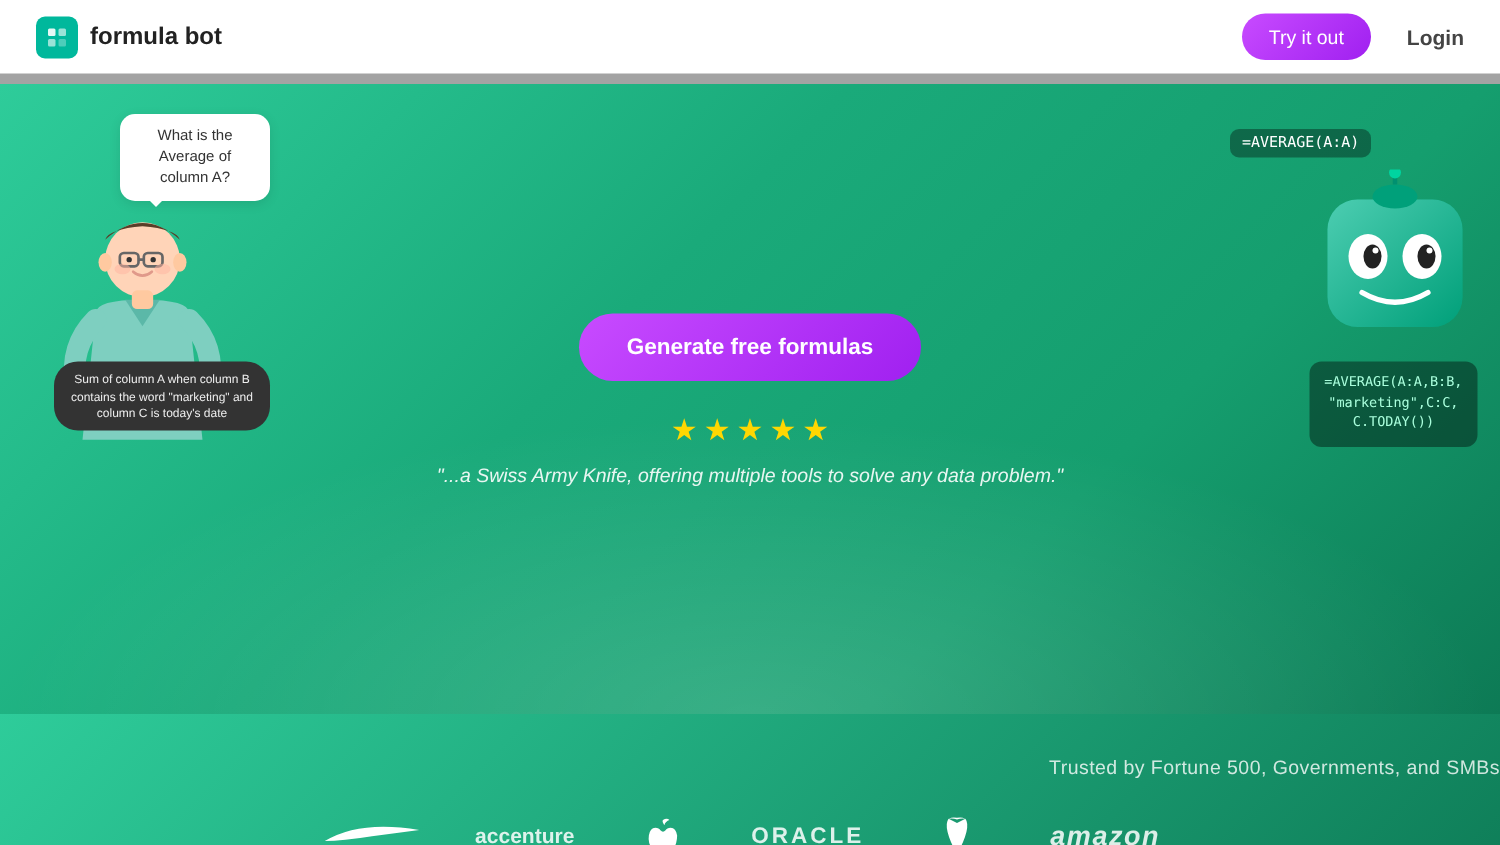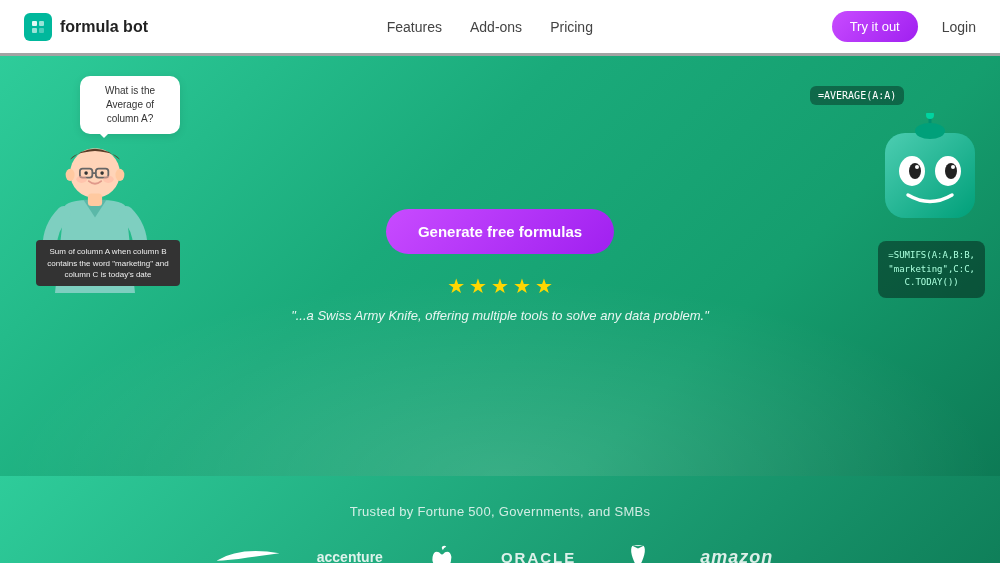--- a/index.html
+++ b/index.html
@@ -6,21 +6,21 @@
     body { font-family: -apple-system, BlinkMacSystemFont, 'Segoe UI', sans-serif; width: 1000px; overflow-x: hidden; }
 
     
     .navbar {
       background: #fff;
       display: flex;
       align-items: center;
       justify-content: space-between;
       padding: 0 24px;
       height: 56px;
-      border-bottom: 3px solid #a3a3a3;
+      border-bottom: 7px solid #a3a3a3;
     }
     .navbar-logo {
       display: flex;
       align-items: center;
       gap: 8px;
       font-weight: 700;
       font-size: 16px;
       color: #222;
     }
     .logo-icon {
@@ -59,21 +59,21 @@
       font-size: 13px;
       cursor: pointer;
       font-weight: 500;
     }
     .btn-login {
       background: none;
       border: none;
       color: #444;
       font-size: 14px;
       cursor: pointer;
-      font-weight: 400;
+      font-weight: 700;
     }
 
     
     .hero {
       background: linear-gradient(135deg, #2ecc9a 0%, #1aaa7a 40%, #159e6e 70%, #0d7a55 100%);
       min-height: 420px;
       position: relative;
       display: flex;
       flex-direction: column;
       align-items: center;
@@ -163,21 +163,21 @@
     }
     .person-illustration {
       width: 140px;
       height: 160px;
       margin-left: 10px;
       position: relative;
     }
     
     .speech-bubble-bottom {
       background: #333;
-      border-radius: 4px;
+      border-radius: 16px;
       padding: 6px 8px;
       font-size: 8px;
       color: #eee;
       margin-left: 10px;
       max-width: 150px;
       position: absolute;
       bottom: 20px;
       left: 26px;
       line-height: 1.4;
     }
@@ -195,20 +195,21 @@
       padding-right: 10px;
     }
     .formula-chip-top {
       background: rgba(0,0,0,0.35);
       color: white;
       font-size: 10px;
       padding: 4px 8px;
       border-radius: 6px;
       font-family: monospace;
       align-self: flex-start;
+      margin-left: 10px;
     }
     .bot-character {
       width: 120px;
       height: 120px;
     }
     .formula-chip-bottom {
       background: rgba(0,0,0,0.4);
       color: #aaffdd;
       font-size: 9px;
       padding: 8px 10px;
@@ -218,21 +219,21 @@
       align-self: flex-end;
       margin-right: 5px;
     }
 
     
     .trusted-section {
       background: linear-gradient(135deg, #2ecc9a, #0d7a55);
       padding: 28px 0 40px;
     }
     .trusted-title {
-      text-align: center;
+      text-align: right;
       font-size: 13px;
       color: rgba(255,255,255,0.8);
       margin-bottom: 24px;
       letter-spacing: 0.3px;
     }
     .logos-row {
       display: flex;
       align-items: center;
       justify-content: center;
       gap: 48px;
@@ -269,25 +270,20 @@
       <svg width="16" height="16" viewBox="0 0 16 16" fill="none">
         <rect x="2" y="2" width="5" height="5" rx="1" fill="white" opacity="0.9"></rect>
         <rect x="9" y="2" width="5" height="5" rx="1" fill="white" opacity="0.6"></rect>
         <rect x="2" y="9" width="5" height="5" rx="1" fill="white" opacity="0.6"></rect>
         <rect x="9" y="9" width="5" height="5" rx="1" fill="white" opacity="0.3"></rect>
       </svg>
     </div>
     <span>formula bot</span>
   </div>
 
-  <div class="navbar-links">
-    <a href="#">Features</a>
-    <a href="#">Add-ons</a>
-    <a href="#">Pricing</a>
-  </div>
 
   <div class="navbar-actions">
     <button class="btn-try">Try it out</button>
     <button class="btn-login">Login</button>
   </div>
 </nav>
 
 <section class="hero">
 
   <div class="hero-left">
@@ -362,21 +358,21 @@
       <circle cx="47" cy="54" r="2" fill="white"></circle>
       <circle cx="83" cy="54" r="2" fill="white"></circle>
 
       <path d="M38 82 Q60 95 82 82" stroke="white" stroke-width="3.5" fill="none" stroke-linecap="round"></path>
 
       <ellipse cx="60" cy="18" rx="15" ry="8" fill="#00a07a"></ellipse>
 
       <line x1="60" y1="10" x2="60" y2="2" stroke="#009070" stroke-width="3"></line>
       <circle cx="60" cy="2" r="4" fill="#00d4a0"></circle>
     </svg>
-    <div class="formula-chip-bottom" style="white-space:pre;">=SUMIFS(A:A,B:B,
+    <div class="formula-chip-bottom" style="white-space:pre;">=AVERAGE(A:A,B:B,
 "marketing",C:C,
 C.TODAY())</div>
   </div>
 
 </section>
 
 <div class="trusted-section">
   <p class="trusted-title">Trusted by Fortune 500, Governments, and SMBs</p>
 
   <div class="logos-row">

